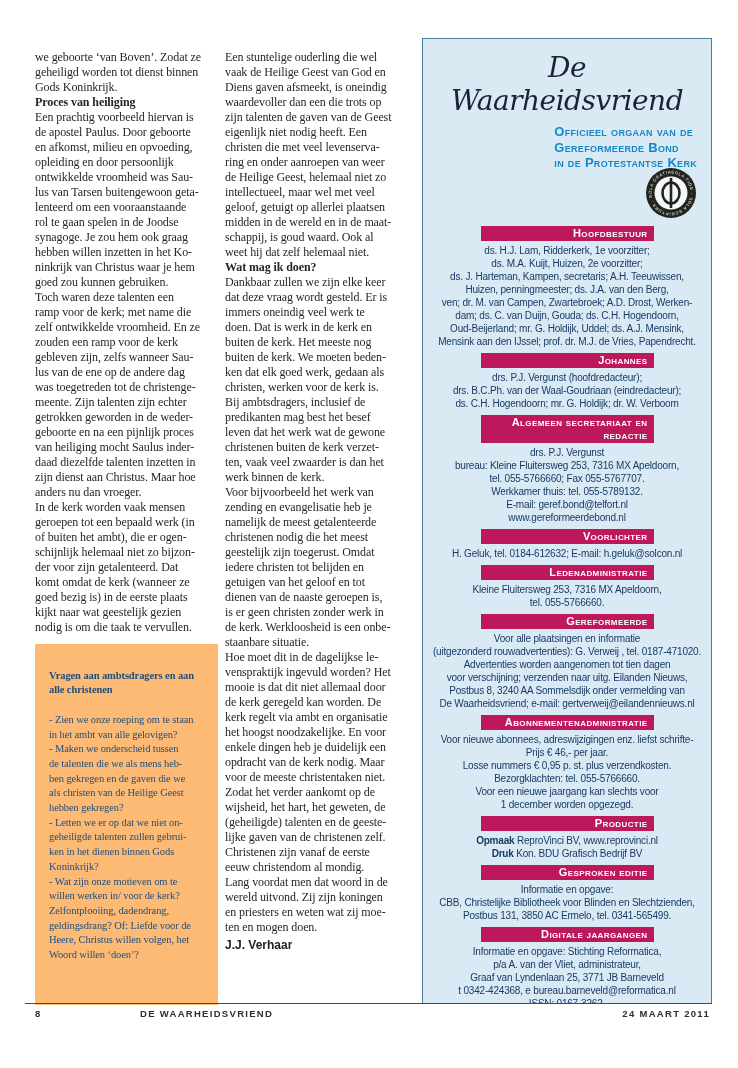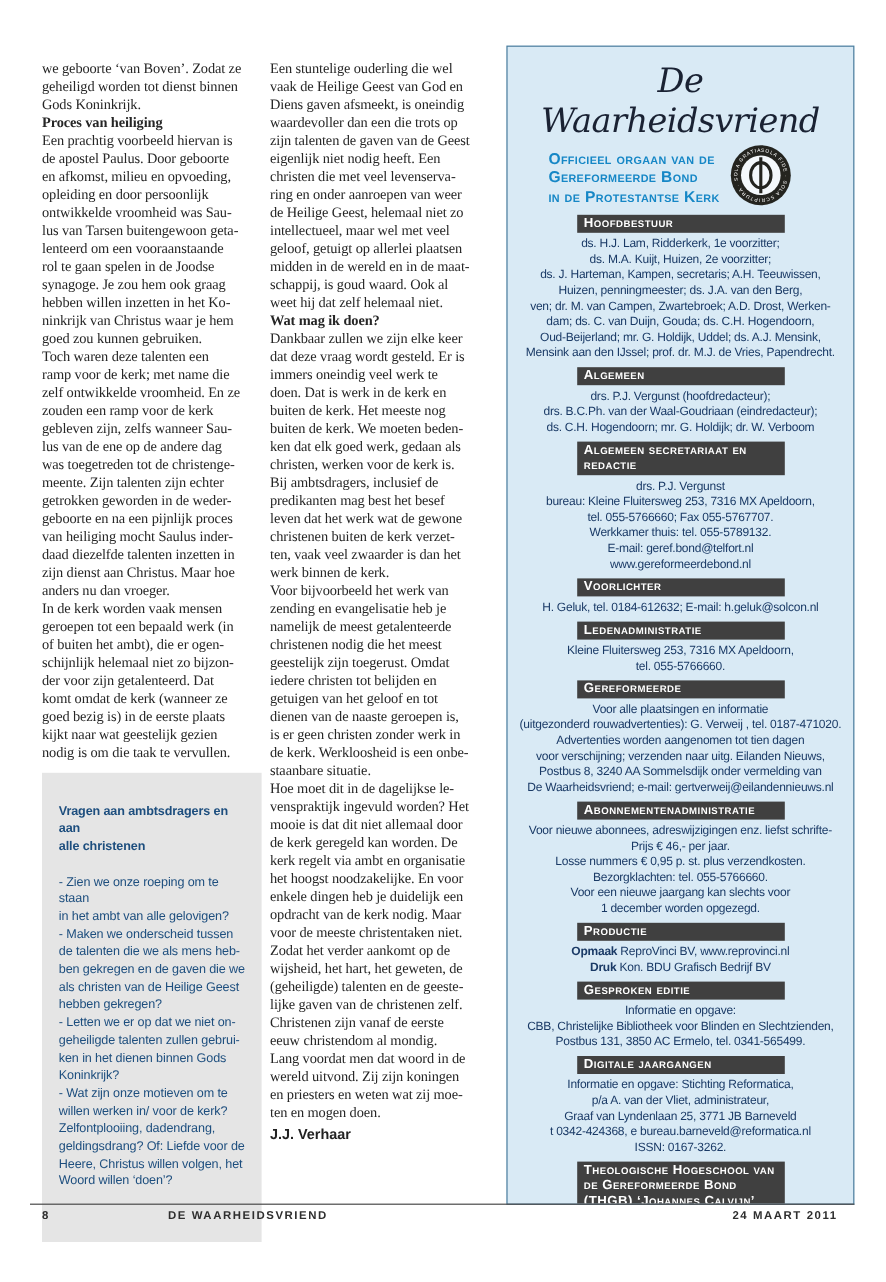--- a/index.html
+++ b/index.html
@@ -6,57 +6,57 @@
   body { width:738px; height:1068px; position:relative; background:#ffffff; overflow:hidden; }
 
   
   .col { position:absolute; top:50px; }
   #col1 { left:35px;  width:183px; }
   #col2 { left:225px; width:185px; }
   .article { font-family:"Liberation Serif", serif; font-size:12px; line-height:15px;
              color:#262626; letter-spacing:-0.1px; white-space:pre-line; }
   .art-heading { font-weight:bold; }
 
-  .qbox { margin-top:9px; background:#e5e5e5; padding:10px 8px 28px 14px;
-          font-family:Liberation Sans, sans-serif; color:#1d4e7e;
+  .qbox { margin-top:9px; background:#fdba74; padding:10px 8px 28px 14px;
+          font-family:Liberation Serif, serif; color:#1d4e7e;
           font-size:10.5px; line-height:14.7px; white-space:pre-line; letter-spacing:-0.1px; }
   .qbox-title { font-weight:bold; }
 
   .signature { text-align:left; font-family:"Liberation Sans", sans-serif;
                font-weight:bold; font-size:12px; color:#222; margin-top:3px; }
 
   
   #sidebar { position:absolute; left:422px; top:38px; width:290px; height:966px;
              background:#d9eaf5; border:1px solid #4d7e9e; box-sizing:border-box;
              overflow:hidden; }
   .masthead { padding:12px 14px 2px; }
   .m-title { font-family:"DejaVu Serif", serif; font-style:italic; font-size:28px;
              color:#1a2233; text-align:center; letter-spacing:-0.5px; }
-  .m-sub-row { display:flex; align-items:center; margin-top:7px; padding-left:20px; }
+  .m-sub-row { display:flex; align-items:flex-end; margin-top:7px; padding-left:20px;flex-direction:column; }
   .m-sub { font-family:"Liberation Sans", sans-serif; font-weight:bold;
            font-variant:small-caps; font-size:13px; line-height:15.5px;
            color:#1687c6; letter-spacing:0.3px; white-space:pre-line; }
   .m-logo { width:52px; height:52px; margin-left:8px; flex:none; margin-top:-4px; }
 
-  .bar { background:#404040; color:#ffffff; width:173px; margin:5px auto 3px;
-         text-align:left; font-family:"Liberation Sans", sans-serif; font-weight:bold;
+  .bar { background:#be185d; color:#ffffff; width:173px; margin:5px auto 3px;
+         text-align:right; font-family:"Liberation Sans", sans-serif; font-weight:bold;
          font-variant:small-caps; font-size:11px; line-height:13px; padding:1px 6px;
          box-sizing:border-box; letter-spacing:0.4px; }
   .sec-lines { text-align:center; font-family:"Liberation Sans", sans-serif;
                font-size:10px; line-height:13px; color:#1a3a66; letter-spacing:-0.2px; }
 
   
   #footer-rule { position:absolute; left:25px; width:687px; top:1003px;
                  border-top:1px solid #4a4a4a; height:0; }
   #footer { position:absolute; top:1008px; left:0; width:738px; height:16px;
             font-family:"Liberation Sans", sans-serif; font-size:9.5px; font-weight:bold;
             letter-spacing:1.3px; color:#2e2e2e; }
   .f-num { position:absolute; left:35px; }
   .f-journal { position:absolute; left:140px; }
-  .f-date { position:absolute; right:40px; }
+  .f-date { position:absolute; right:28px; }
 </style>
 </head>
 <body>
 
 <div class="col" id="col1">
   <div class="article">we geboorte ‘van Boven’. Zodat ze
 geheiligd worden tot dienst binnen
 Gods Koninkrijk.</div>
   <div class="article art-heading">Proces van heiliging</div>
   <div class="article">Een prachtig voorbeeld hiervan is
@@ -213,21 +213,21 @@
           <div class="sec-line">ds. J. Harteman, Kampen, secretaris; A.H. Teeuwissen,</div>
           <div class="sec-line">Huizen, penningmeester; ds. J.A. van den Berg,</div>
           <div class="sec-line">ven; dr. M. van Campen, Zwartebroek; A.D. Drost, Werken-</div>
           <div class="sec-line">dam; ds. C. van Duijn, Gouda; ds. C.H. Hogendoorn,</div>
           <div class="sec-line">Oud-Beijerland; mr. G. Holdijk, Uddel; ds. A.J. Mensink,</div>
           <div class="sec-line">Mensink aan den IJssel; prof. dr. M.J. de Vries, Papendrecht.</div>
         </div>
   </div>
 
   <div class="col-section">
-    <div class="bar"><span class="bar-label">Algemeen</span></div>
+    <div class="bar"><span class="bar-label">Johannes</span></div>
     <div class="sec-lines">
           <div class="sec-line">drs. P.J. Vergunst (hoofdredacteur);</div>
           <div class="sec-line">drs. B.C.Ph. van der Waal-Goudriaan (eindredacteur);</div>
           <div class="sec-line">ds. C.H. Hogendoorn; mr. G. Holdijk; dr. W. Verboom</div>
         </div>
   </div>
 
   <div class="col-section">
     <div class="bar"><span class="bar-label">Algemeen secretariaat en redactie</span></div>
     <div class="sec-lines">

